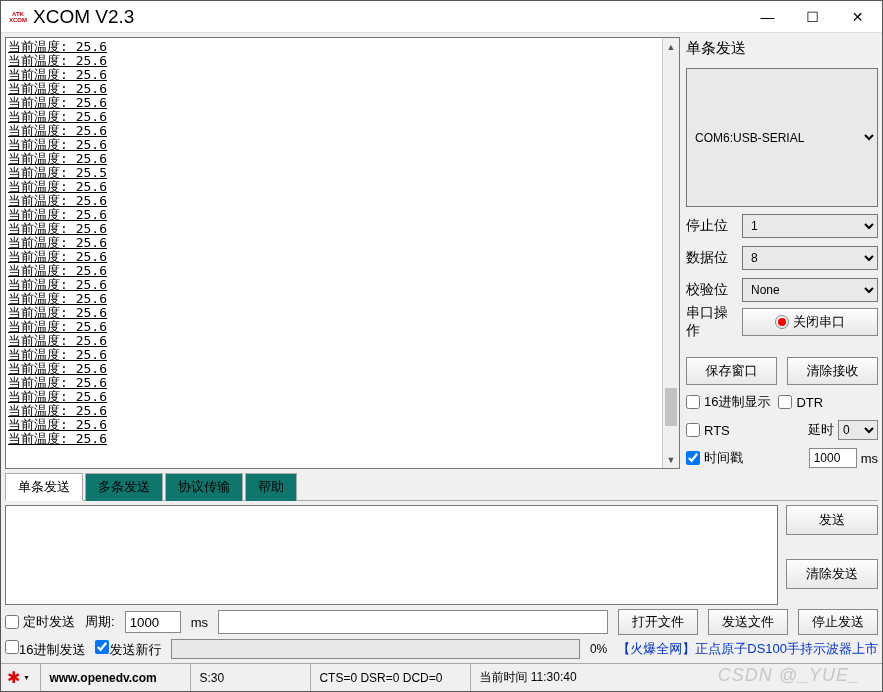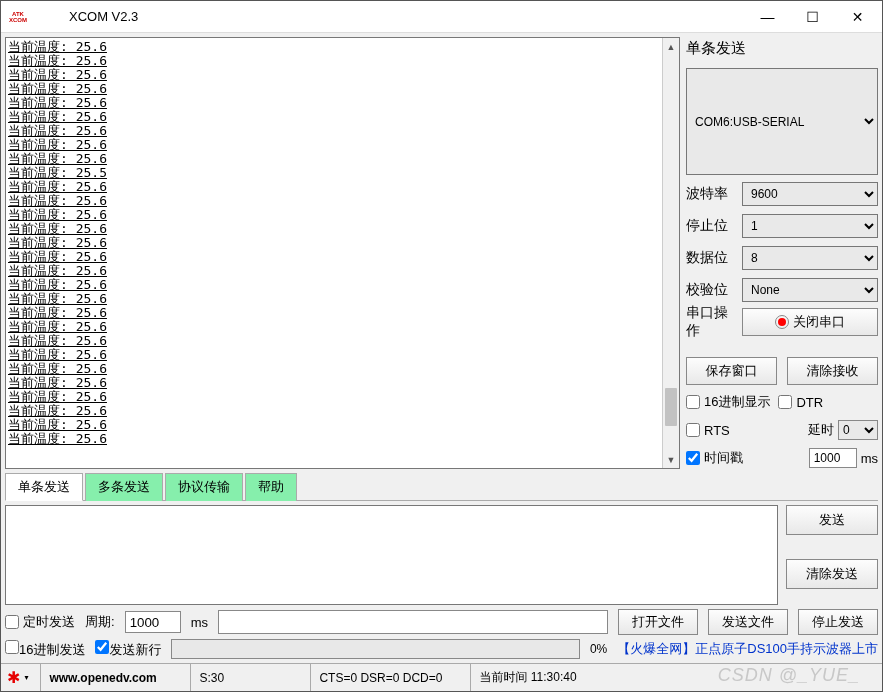--- a/index.html
+++ b/index.html
@@ -2,21 +2,21 @@
 <html><head>
 <meta charset="utf-8">
 <style>
 * { box-sizing: border-box; margin: 0; padding: 0; }
 body { font-family: "Microsoft YaHei", SimSun, Arial, sans-serif; font-size: 13px; background: #fff; }
 .window { width: 883px; height: 692px; border: 1px solid #555; display: flex; flex-direction: column; background: #f0f0f0; }
 
 
 .titlebar { height: 32px; background: #fff; display: flex; align-items: center; padding: 0 2px 0 8px; border-bottom: 1px solid #ddd; }
 .app-icon { width: 18px; height: 18px; margin-right: 6px; display:flex; flex-direction:column; align-items:center; justify-content:center; font-size:6px; font-weight:bold; color:#c00; line-height:1;}
-.title-text { flex: 1; font-size: 13px; margin-left: 36px; }
+.title-text { flex: 1; font-size: 19px; }
 .win-btns { display: flex; }
 .win-btn { width: 45px; height: 30px; display: flex; align-items: center; justify-content: center; font-size: 14px; cursor: pointer; }
 
 
 .main { flex: 1; display: flex; padding: 4px 4px 0 4px; gap: 6px; overflow: hidden; }
 
 
 .recv-wrap { flex: 1; position: relative; border: 1px solid #777; background: #fff; display:flex; }
 .recv-text { flex:1; background: #fff; font-family: SimSun, monospace; font-size: 13px; line-height: 14px; padding: 2px 2px; overflow: hidden; white-space: pre; text-decoration: underline; }
 .scrollbar { width: 17px; background: #f0f0f0; position: relative; border-left:1px solid #ccc;}
@@ -34,21 +34,21 @@
 .rec-dot { width:14px; height:14px; border:1px solid #888; border-radius:50%; display:inline-flex; align-items:center; justify-content:center;}
 .rec-dot-inner{width:8px;height:8px;background:#f00;border-radius:50%;}
 .side .btn2row { display:flex; gap:10px; margin-top:16px;}
 .side .btn2row .btn{flex:1;}
 .chkrow { display:flex; align-items:center; gap:4px; font-size:13px; height:22px;}
 .chkrow input[type=text]{width:48px; height:20px; border:1px solid #888; text-align:left; padding:0 4px; font-size:12px;}
 .small-combo{width:40px; height:20px; border:1px solid #888; background:#e9e9e9; font-size:12px;}
 
 
 .tabs { display:flex; border-bottom:1px solid #aaa; padding-left:0px; background:#f0f0f0; margin:0 4px;}
-.tab { padding:4px 12px; border:1px solid #aaa; border-bottom:none; background:#86efac; margin-right:2px; margin-top:3px; font-size:13px; cursor:pointer; position:relative; top:1px;}
+.tab { padding:4px 12px; border:1px solid #aaa; border-bottom:none; background:#0f766e; margin-right:2px; margin-top:3px; font-size:13px; cursor:pointer; position:relative; top:1px;}
 .tab.active { background:#fff; border-bottom:1px solid #fff;}
 
 
 .send-area { padding:4px; display:flex; flex-direction:column; gap:4px; }
 .send-row1 { display:flex; gap:8px; }
 .send-input { flex:1; height:100px; border:1px solid #777; background:#fff; resize:none; font-family:SimSun,monospace; font-size:13px; padding:4px;}
 .send-btns { display:flex; flex-direction:column; gap:24px; width:92px;}
 .send-btns .btn{height:30px;}
 
 .send-row2 { display:flex; align-items:center; gap:10px; }
@@ -129,24 +129,20 @@
         <div class="scroll-down" style="position:absolute;bottom:0;left:0;right:0">▼</div>
       </div>
     </div>
 
     <div class="side">
       <div class="side-title">单条发送</div>
       <select class="combo combo-full">
         <option>COM6:USB-SERIAL</option>
       </select>
 
-      <div class="row">
-        <label class="lab">波特率</label>
-        <select class="combo"><option>9600</option></select>
-      </div>
       <div class="row">
         <label class="lab">停止位</label>
         <select class="combo"><option>1</option></select>
       </div>
       <div class="row">
         <label class="lab">数据位</label>
         <select class="combo"><option>8</option></select>
       </div>
       <div class="row">
         <label class="lab">校验位</label>

